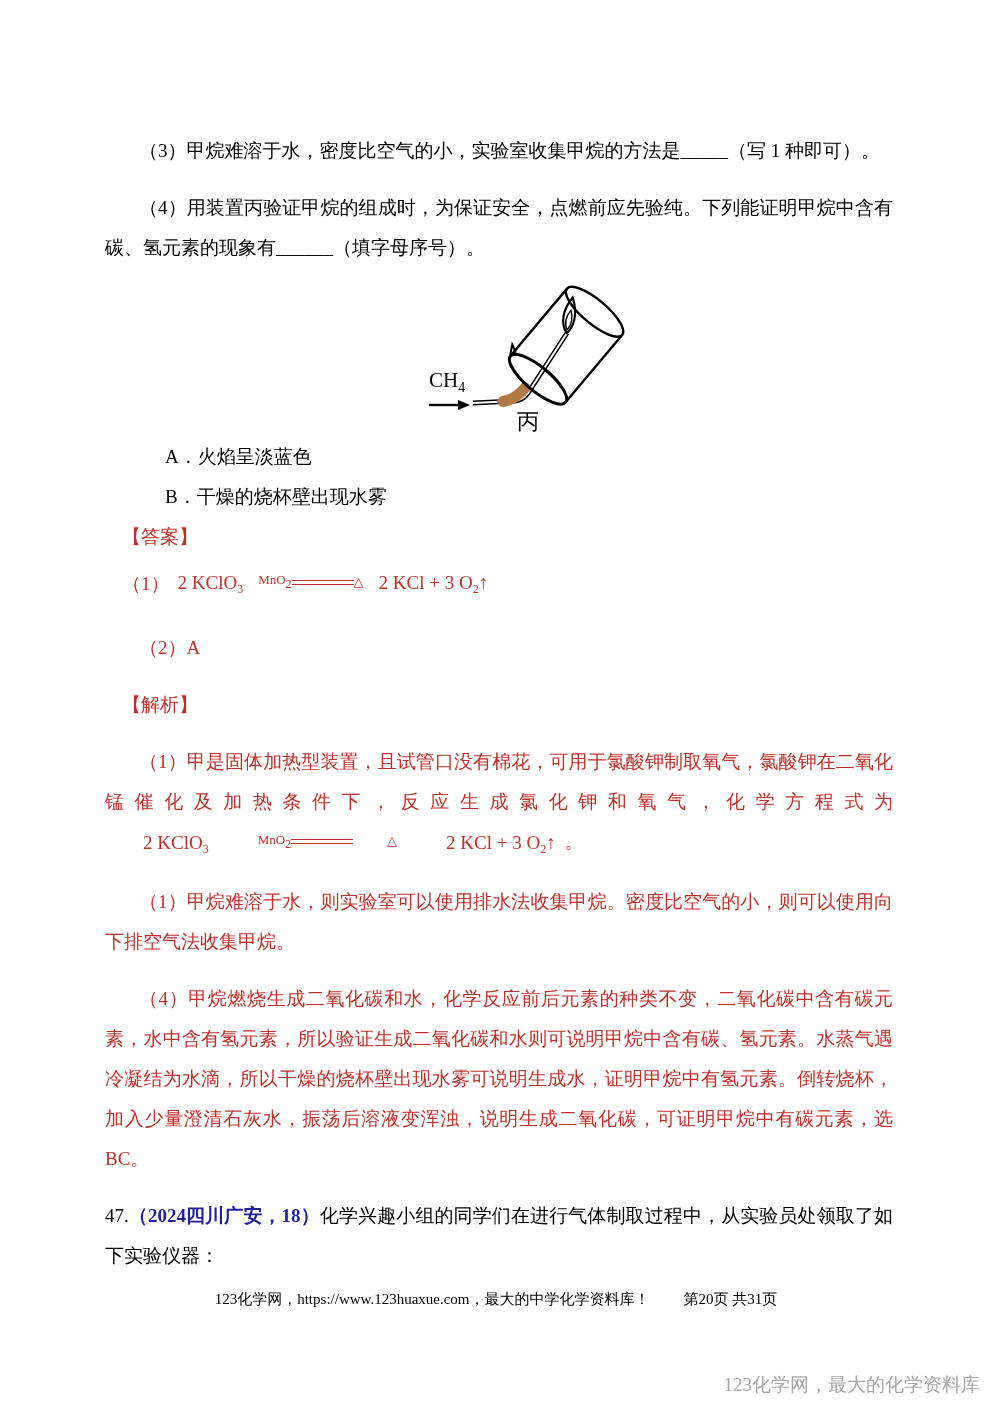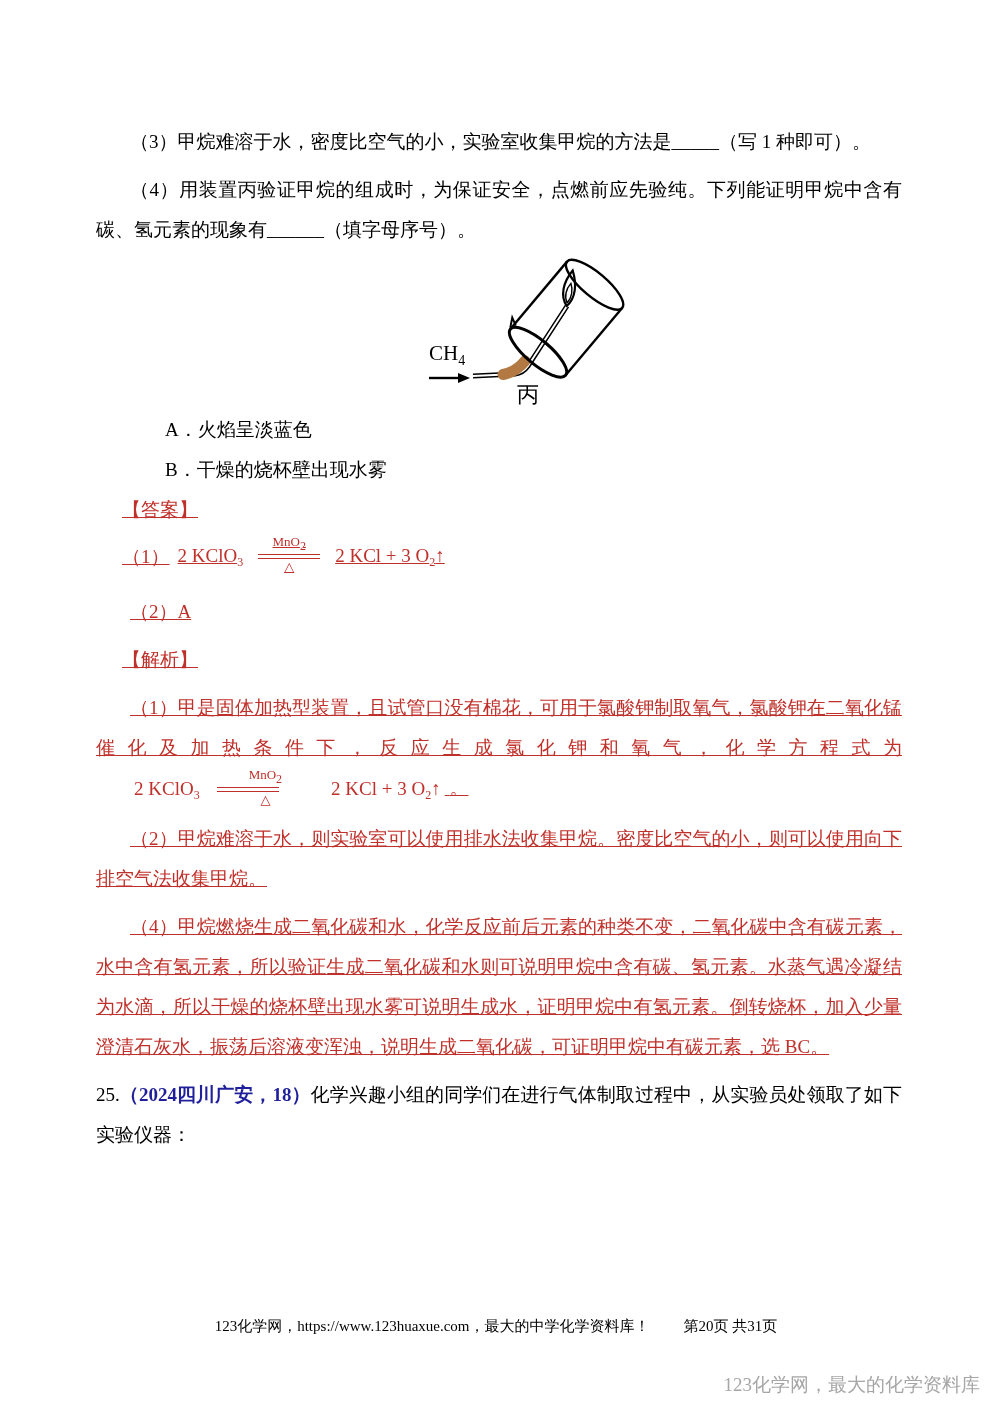--- a/index.html
+++ b/index.html
@@ -6,46 +6,46 @@
   body {
     width:992px; height:1403px; position:relative; overflow:hidden;
     background:#ffffff; color:#000;
     font-family:"Liberation Serif","DejaVu Serif",serif;
   }
   .content {
     position:absolute; left:88px; top:114px; width:822px;
     font-size:19px;
   }
   .para {
-    margin:8px; line-height:40px; text-indent:34px; text-align:justify;
+    margin:17px; line-height:40px; text-indent:34px; text-align:justify;
   }
   .option {
     margin:0; line-height:40px; padding-left:77px;
   }
   .hdr { margin:0; line-height:40px; text-indent:34px; }
-  .red { color:var(--red,#c0302a);text-decoration:underline; }
+  .red { color:var(--red,#c0302a); }
   .blue { color:var(--blue,#1f1f9c); font-weight:bold; }
   sub.s { font-size:12px; }
   
   .eq-line { margin:0; padding-left:34px; line-height:52px; display:flex; align-items:center; }
   .chem-eq { display:inline-flex; align-items:center; gap:15px; white-space:nowrap; vertical-align:middle; }
-  .eq-cond { display:inline-flex; flex-direction:column; align-items:center; line-height:1; transform:translateY(-2px); }
+  .eq-cond { display:inline-flex; align-items:center; line-height:1; transform:translateY(-2px); }
   .eq-cond .top, .eq-cond .bottom { font-size:13px; line-height:1.1; }
   .eq-bar { width:62px; height:3px; border-top:1.6px solid currentColor; border-bottom:1.6px solid currentColor; margin:1px 0; }
   .eq-sub { font-size:12px; position:relative; top:4px; }
   .inline-eq-wrap { display:inline-flex; vertical-align:middle; margin:0 4px; }
   .figure {
     margin:2px 0; height:150px; position:relative;
   }
   .figure svg { position:absolute; left:327px; top:0; }
   .q25 { text-indent:0; }
   .footer {
     position:absolute; left:0; top:1290px; width:992px;
     display:flex; justify-content:center; gap:34px;
-    font-size:15px; color:#000;margin-top:27px;
+    font-size:15px; color:#000;
   }
   .watermark {
     position:absolute; right:12px; top:1372px;
     font-size:19px; color:#a6a6a6;
     font-family:"Liberation Serif","DejaVu Serif",serif;
   }
 </style>
 </head>
 <body>
 
@@ -120,25 +120,25 @@
         <span class="eq-cond">
           <span class="top"><span>MnO</span><sub class="s">2</sub></span>
           <span class="eq-bar"></span>
           <span class="bottom">△</span>
         </span>
         <span><span>2 KCl + 3 O</span><span class="eq-sub">2</span><span>↑</span></span>
       </span>
       <span>。</span>
     </p>
 
-    <p class="para red">（2）甲烷难溶于水，则实验室可以使用排水法收集甲烷。密度比空气的小，则可以使用向下排空气法收集甲烷。</p>
+    <p class="para red">（1）甲烷难溶于水，则实验室可以使用排水法收集甲烷。密度比空气的小，则可以使用向下排空气法收集甲烷。</p>
     <p class="para red">（4）甲烷燃烧生成二氧化碳和水，化学反应前后元素的种类不变，二氧化碳中含有碳元素，水中含有氢元素，所以验证生成二氧化碳和水则可说明甲烷中含有碳、氢元素。水蒸气遇冷凝结为水滴，所以干燥的烧杯壁出现水雾可说明生成水，证明甲烷中有氢元素。倒转烧杯，加入少量澄清石灰水，振荡后溶液变浑浊，说明生成二氧化碳，可证明甲烷中有碳元素，选 BC。</p>
 
     <p class="para q25">
-      <span>25.</span><span class="blue">（2024四川广安，18）</span><span>化学兴趣小组的同学们在进行气体制取过程中，从实验员处领取了如下实验仪器：</span>
+      <span>47.</span><span class="blue">（2024四川广安，18）</span><span>化学兴趣小组的同学们在进行气体制取过程中，从实验员处领取了如下实验仪器：</span>
     </p>
 
   </section>
 
   <footer class="footer">
     <span>123化学网，https://www.123huaxue.com，最大的中学化学资料库！</span>
     <span>第20页 共31页</span>
   </footer>
 
   <div class="watermark">123化学网，最大的化学资料库</div>

